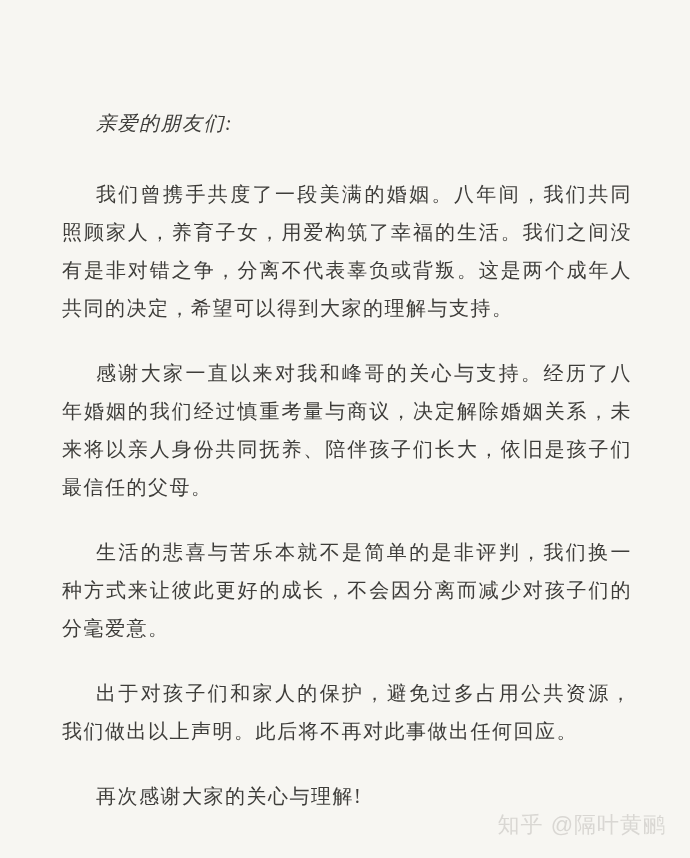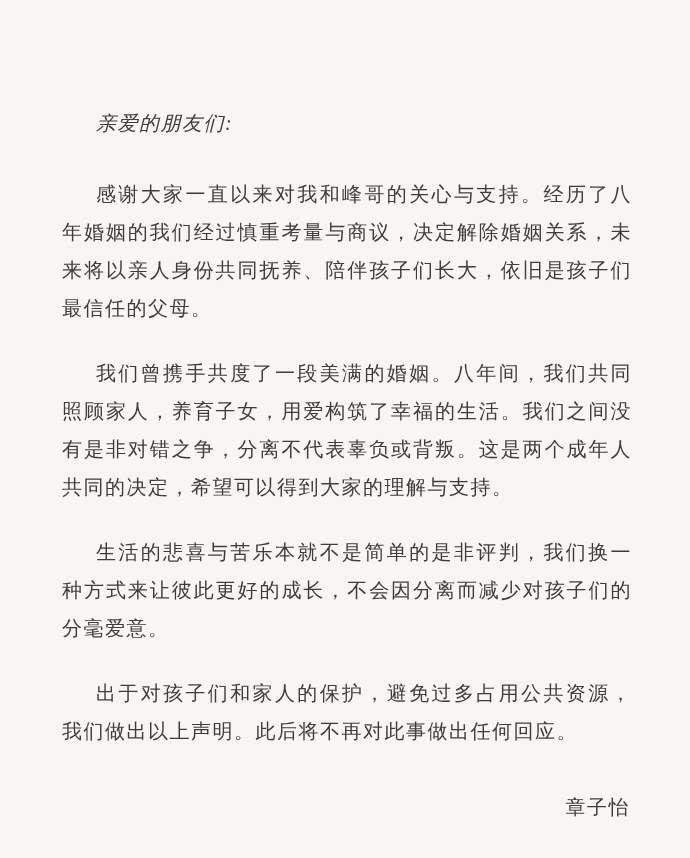--- a/index.html
+++ b/index.html
@@ -57,19 +57,23 @@
     font-family: "Liberation Sans", "DejaVu Sans", sans-serif;
     user-select: none;
   }
 </style>
 </head>
 <body>
 
 <div class="page">
   <div class="letter">
     <p class="salutation">亲爱的朋友们:</p>
+    <p class="para">我们曾携手共度了一段美满的婚姻。八年间，我们共同照顾家人，养育子女，用爱构筑了幸福的生活。我们之间没有是非对错之争，分离不代表辜负或背叛。这是两个成年人共同的决定，希望可以得到大家的理解与支持。</p>
     <p class="para">感谢大家一直以来对我和峰哥的关心与支持。经历了八年婚姻的我们经过慎重考量与商议，决定解除婚姻关系，未来将以亲人身份共同抚养、陪伴孩子们长大，依旧是孩子们最信任的父母。</p>
-    <p class="para">我们曾携手共度了一段美满的婚姻。八年间，我们共同照顾家人，养育子女，用爱构筑了幸福的生活。我们之间没有是非对错之争，分离不代表辜负或背叛。这是两个成年人共同的决定，希望可以得到大家的理解与支持。</p>
     <p class="para">生活的悲喜与苦乐本就不是简单的是非评判，我们换一种方式来让彼此更好的成长，不会因分离而减少对孩子们的分毫爱意。</p>
     <p class="para">出于对孩子们和家人的保护，避免过多占用公共资源，我们做出以上声明。此后将不再对此事做出任何回应。</p>
+    <p class="closing">再次感谢大家的关心与理解!</p>
     <p class="signature">章子怡</p>
+  </div>
+  <div class="watermark">
+    <span>知乎 @隔叶黄鹂</span>
   </div>
 </div>
 
 </body></html>

